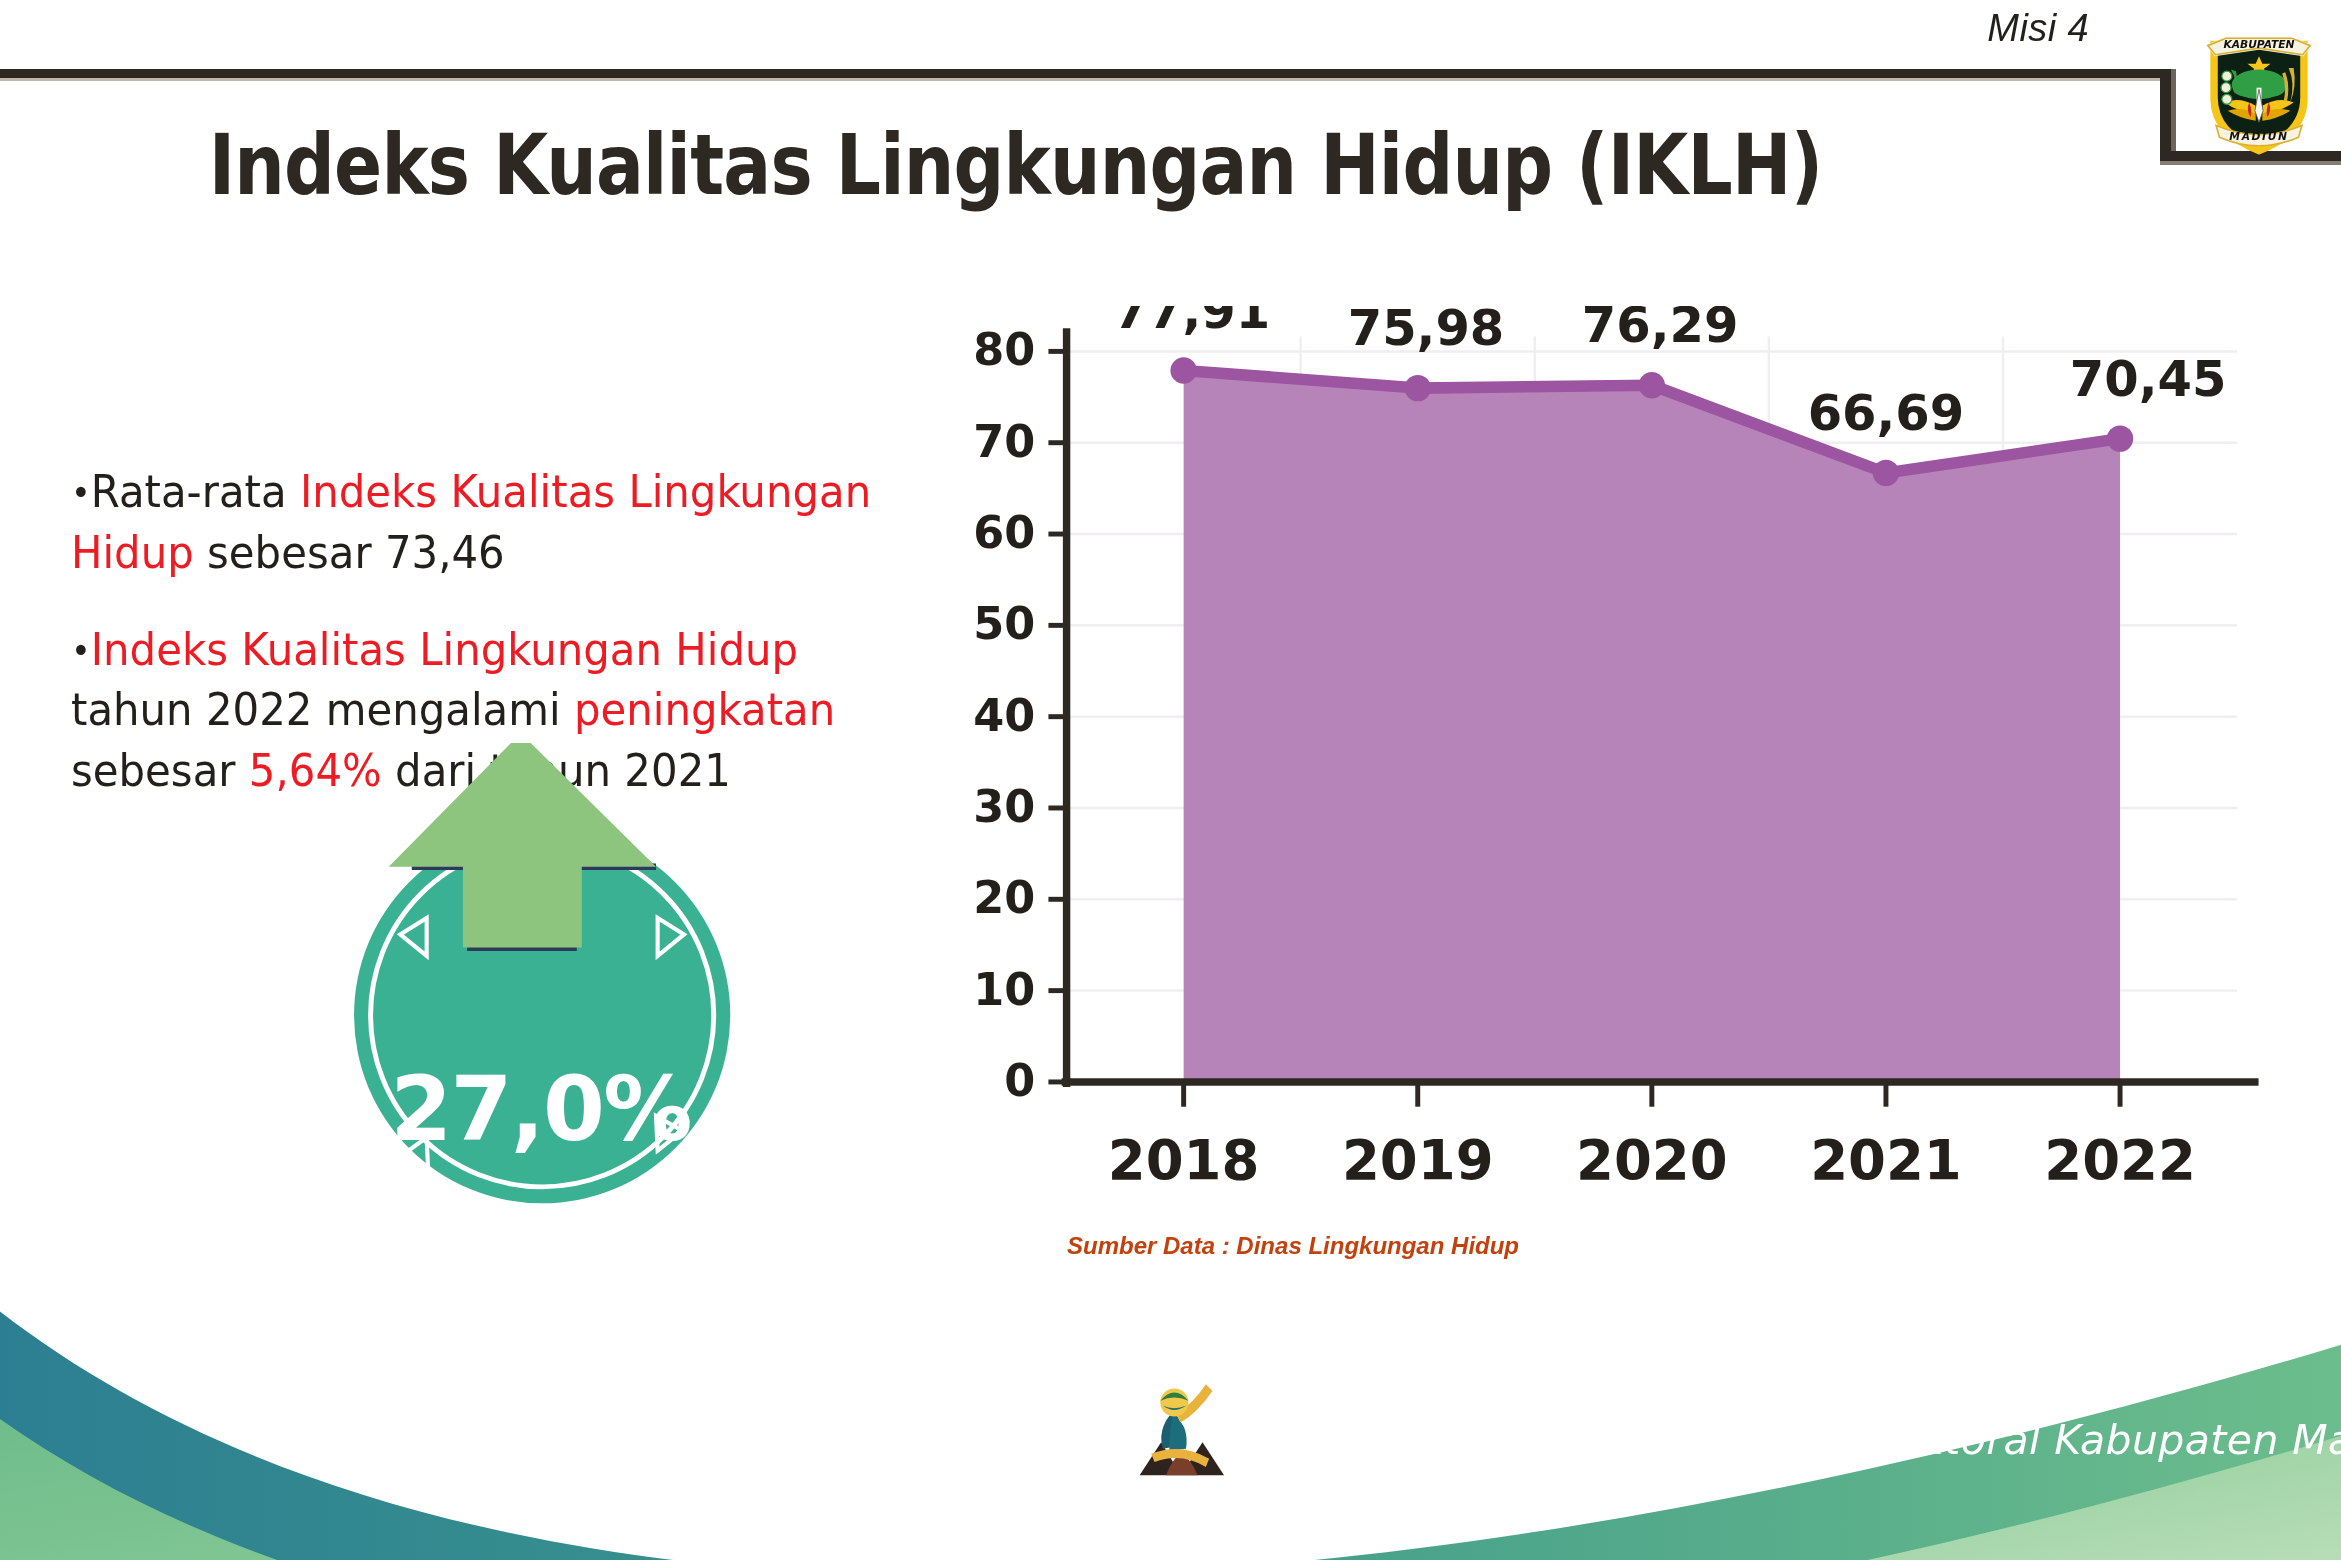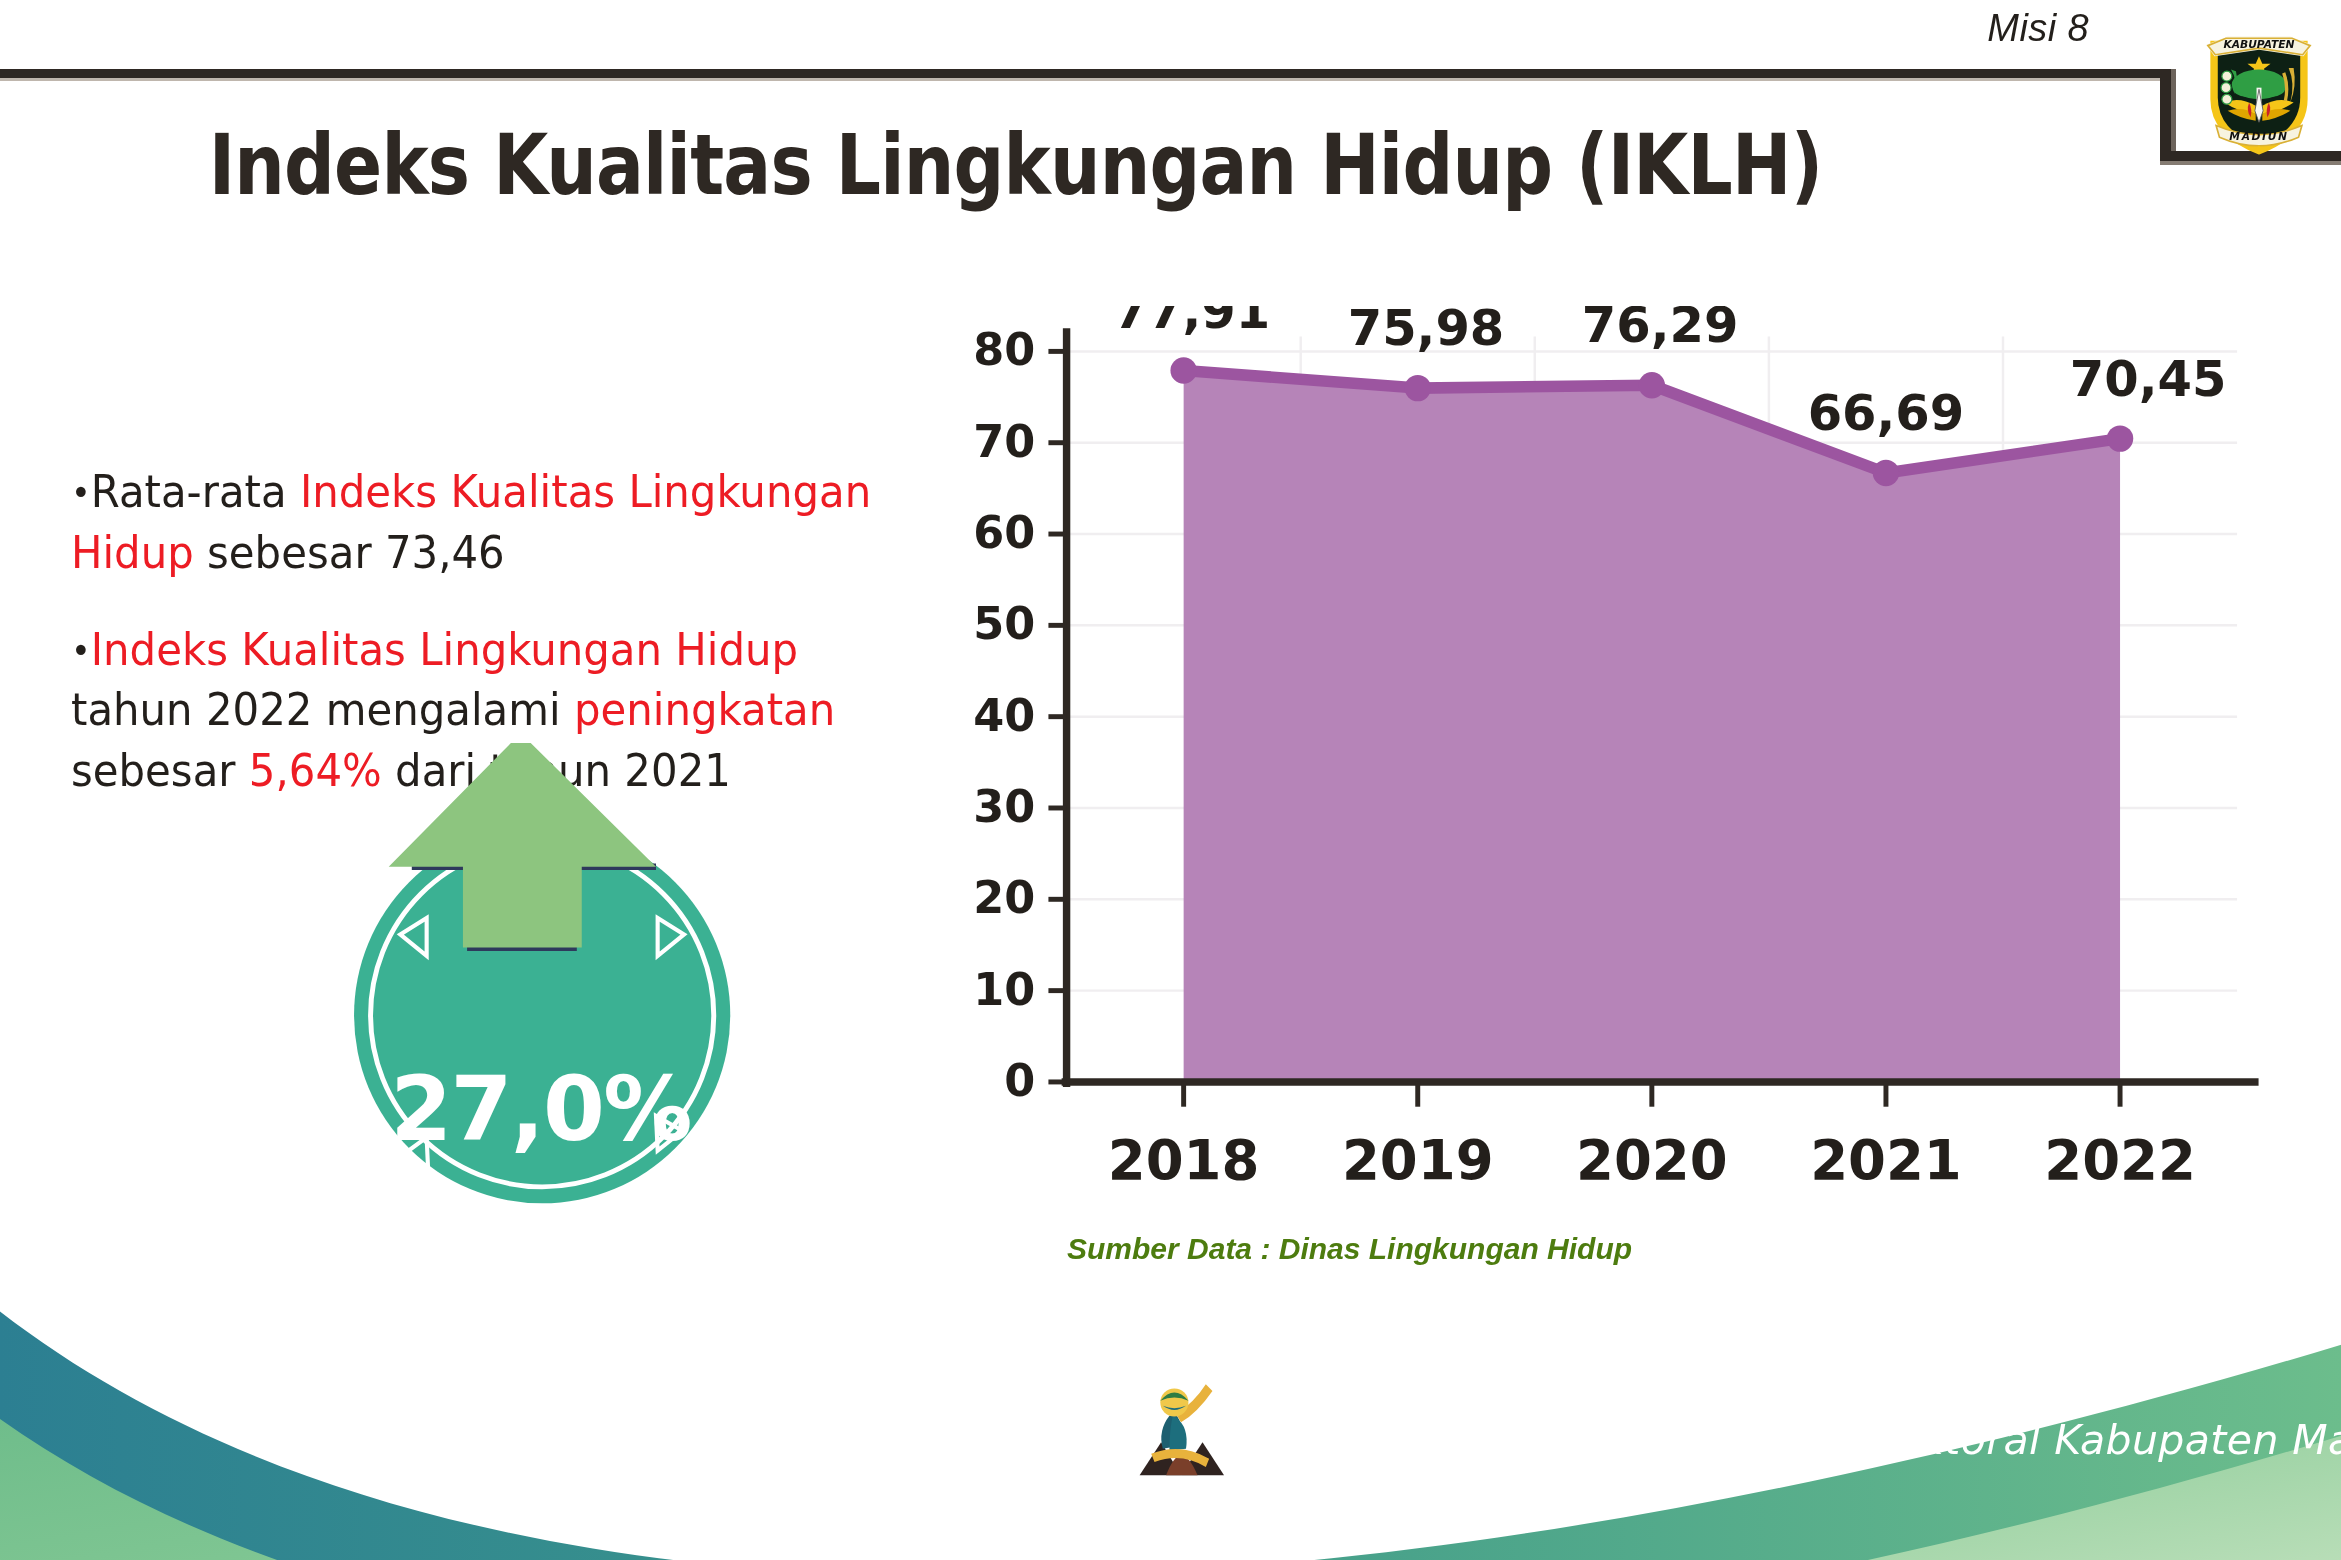--- a/index.html
+++ b/index.html
@@ -78,21 +78,21 @@
     font-size:89px; font-weight:bold; color:#ffffff;
     font-family:"DejaVu Sans", sans-serif;
     letter-spacing:-1.7px;
   }
 
   
   .chart { position:absolute; left:974px; top:306px; width:1288px; height:875px; }
   .chart svg { display:block; }
   .chart-source {
     position:absolute; left:1067px; top:1232px;
-    font-size:30px; font-weight:bold; font-style:italic; color:#4d7c0f;
+    font-size:24px; font-weight:bold; font-style:italic; color:#c2410c;
     font-family:"Liberation Sans", sans-serif;
     white-space:nowrap;
   }
 
   
   .footer { position:absolute; left:0; bottom:0; width:2342px; height:347px; }
   .footer svg { display:block; }
   .footer-text {
     position:absolute; left:1222px; bottom:97px;
     font-size:41px; font-style:italic; color:#ffffff;
@@ -102,21 +102,21 @@
   }
   .footer-logo { position:absolute; left:1133px; bottom:79px; width:96px; height:116px; }
 </style>
 </head>
 <body>
 
 <div class="slide">
 
   <div class="header-rule"></div>
   <div class="header-rule-shadow"></div>
-  <div class="misi-label">Misi 8</div>
+  <div class="misi-label">Misi 4</div>
   <div class="bracket-vert"></div>
   <div class="bracket-bot"></div>
 
   <div class="emblem">
     <svg viewBox="0 0 148 166" width="122" height="137">
 
       <path d="M16 26 L132 26 L132 96 Q132 140 74 162 Q16 140 16 96 Z" fill="#f5c518" stroke="#f5c518" stroke-width="2"></path>
       <path d="M24 34 L124 34 L124 94 Q124 134 74 153 Q24 134 24 94 Z" fill="#0d2014"></path>
 
       <polygon points="74,44 78,53 88,53 80,59 83,69 74,63 65,69 68,59 60,53 70,53" fill="#f5c518"></polygon>

